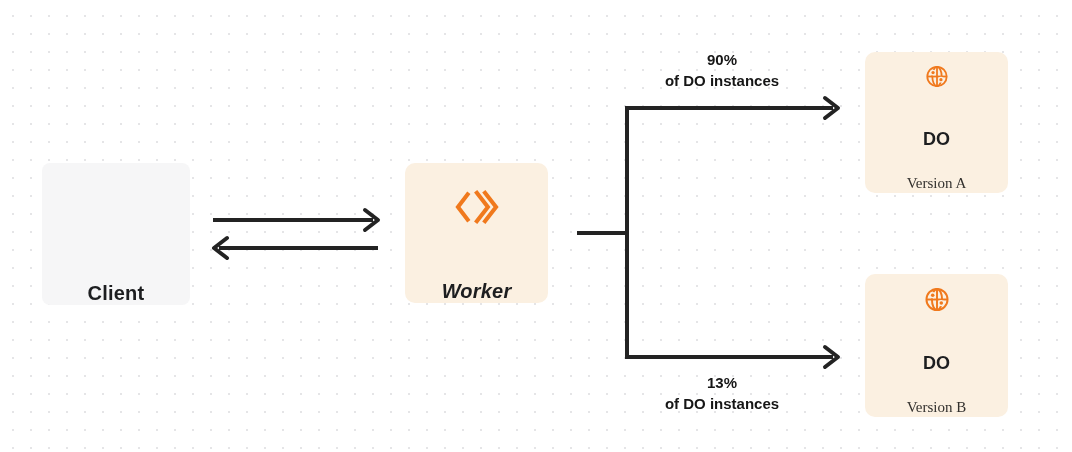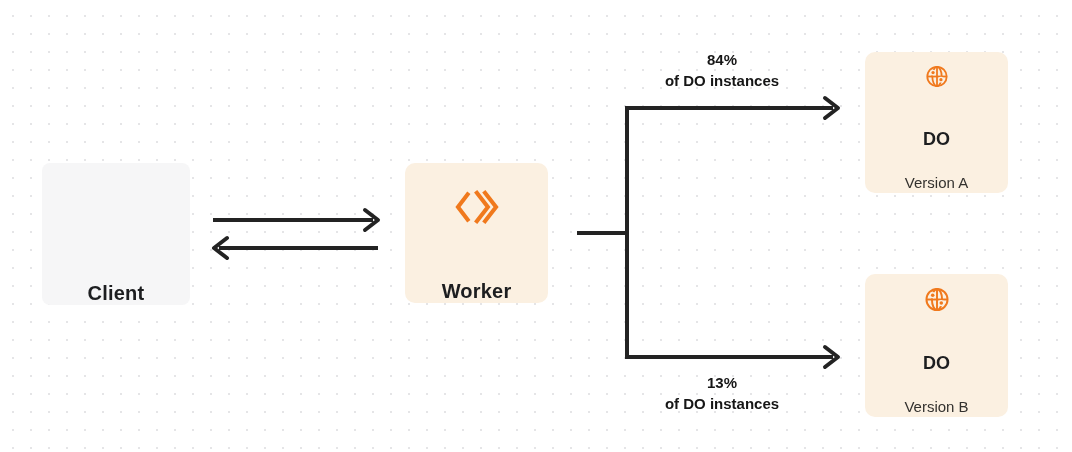--- a/index.html
+++ b/index.html
@@ -54,31 +54,31 @@
   }
   .node-label{
     font-size:20px;font-weight:700;color:var(--text-dark);
     letter-spacing:.2px;line-height:24px;
   }
   .worker-icon{width:58px;height:47px;margin-top:27px;}
   .worker-icon polyline{
     stroke:var(--orange);stroke-width:6;fill:none;
     stroke-linejoin:miter;
   }
-  .node.worker .node-label{margin-top:32px;}
+  .node.worker .node-label{margin-top:32px;font-style:italic;}
   .globe-icon{width:60px;height:60px;margin-top:13px;}
   .globe-icon .g-stroke{stroke:var(--orange);stroke-width:5;fill:none;}
   .globe-icon .g-halo{fill:var(--accent-box);}
   .globe-icon .g-dot{fill:var(--orange);}
   .node-title{
     margin-top:17px;
     font-size:18px;font-weight:700;color:var(--text-dark);line-height:22px;
   }
   .node-subtitle{
-    font-size:15px;font-weight:400;color:var(--text-secondary);line-height:20px;
+    font-size:15px;font-weight:400;color:var(--text-secondary);line-height:20px;font-family:Liberation Serif, serif;
   }
   .split-label{
     position:absolute;left:622px;width:200px;
     text-align:center;color:#161616;
     font-size:15px;font-weight:700;line-height:21px;
   }
   .split-label.top{top:49px;}
   .split-label.bottom{top:372px;}
 </style>
 </head>
@@ -133,21 +133,21 @@
       <circle class="g-halo" cx="21" cy="21" r="8"></circle>
       <circle class="g-halo" cx="43" cy="41" r="8"></circle>
       <circle class="g-dot" cx="21" cy="21" r="4.5"></circle>
       <circle class="g-dot" cx="43" cy="41" r="4.5"></circle>
     </svg>
     <span class="node-title">DO</span>
     <span class="node-subtitle">Version B</span>
   </div>
 
   <div class="split-label top">
-    <div>84%</div>
+    <div>90%</div>
     <div>of DO instances</div>
   </div>
 
   <div class="split-label bottom">
     <div>13%</div>
     <div>of DO instances</div>
   </div>
 
 </div>
 

